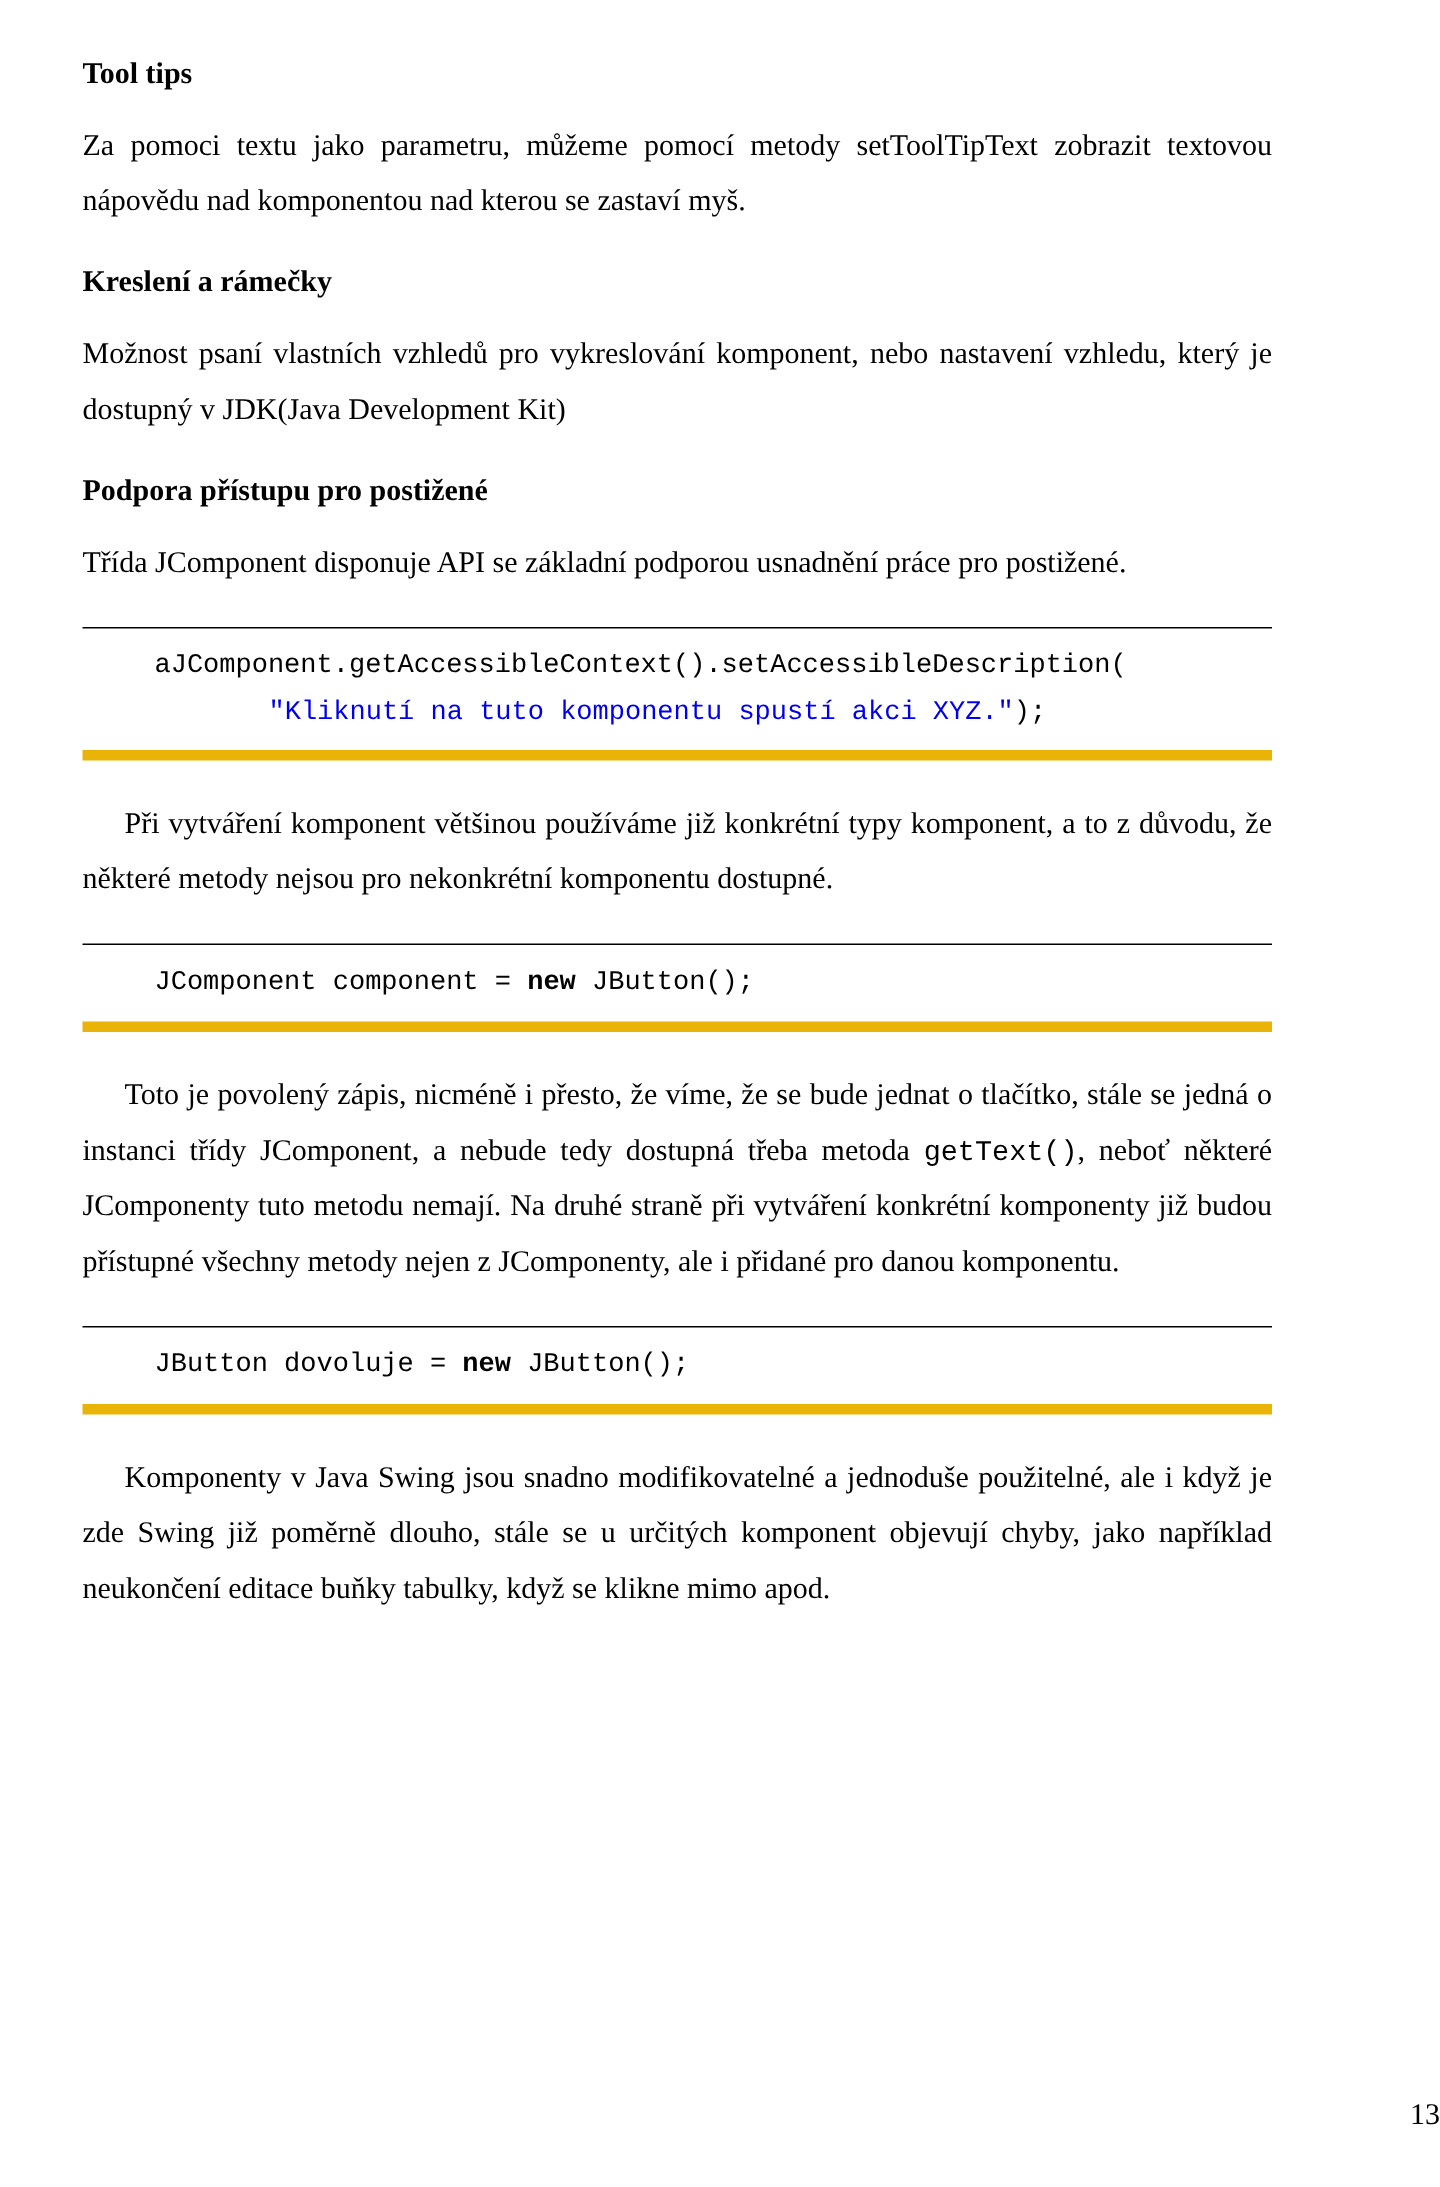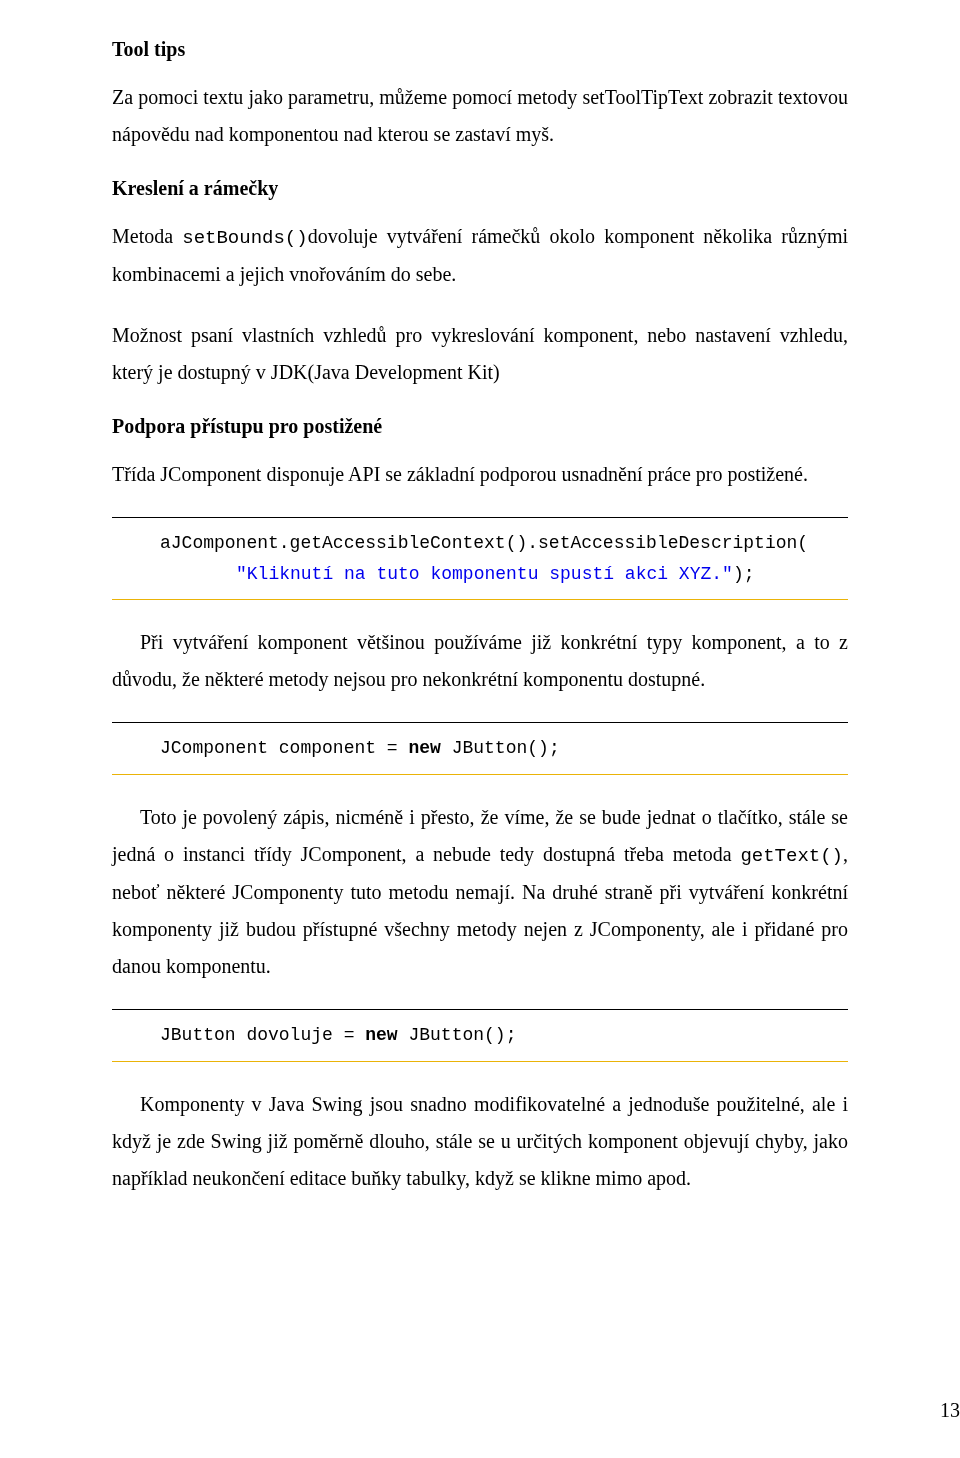--- a/index.html
+++ b/index.html
@@ -6,21 +6,21 @@
     margin: 0;
     padding: 0;
     background: #fff;
     font-family: "Georgia", "Times New Roman", serif;
     color: #000;
   }
   .page {
     width: 960px;
     min-height: 1458px;
     margin: 0 auto;
-    padding: 38px 112px 40px 112px;
+    padding: 38px 112px 40px 55px;
     box-sizing: border-box;
     position: relative;
   }
   .section-heading {
     font-weight: bold;
     font-size: 20px;
     margin: 0 0 18px 0;
   }
   .para {
     font-size: 20px;
@@ -30,21 +30,21 @@
   }
   .para-indent {
     text-indent: 28px;
   }
   .tt {
     font-family: "Courier New", monospace;
     font-size: 19px;
   }
   .code-block {
     border-top: 1px solid #000;
-    border-bottom: 1px solid #eab308;
+    border-bottom: 7px solid #eab308;
     padding: 10px 0 10px 48px;
     margin: 4px 0 24px 0;
     font-family: "Courier New", monospace;
     font-size: 18px;
     line-height: 1.7;
   }
   .code-line {
     white-space: pre;
   }
   .code-indent {
@@ -63,23 +63,20 @@
 </style>
 </head>
 <body>
 
 <div class="page">
 
   <div class="section-heading">Tool tips</div>
   <p class="para">Za pomoci textu jako parametru, můžeme pomocí metody setToolTipText zobrazit textovou nápovědu nad komponentou nad kterou se zastaví myš.</p>
 
   <div class="section-heading">Kreslení a rámečky</div>
-  <p class="para">
-    <span>Metoda </span><span class="tt">setBounds()</span><span>dovoluje vytváření rámečků okolo komponent několika různými kombinacemi a jejich vnořováním do sebe.</span>
-  </p>
 
   <p class="para">Možnost psaní vlastních vzhledů pro vykreslování komponent, nebo nastavení vzhledu, který je dostupný v JDK(Java Development Kit)</p>
 
   <div class="section-heading">Podpora přístupu pro postižené</div>
   <p class="para">Třída JComponent disponuje API se základní podporou usnadnění práce pro postižené.</p>
 
   <div class="code-block">
     <div class="code-line">aJComponent.getAccessibleContext().setAccessibleDescription(</div>
     <div class="code-line code-indent"><span class="str-blue">"Kliknutí na tuto komponentu spustí akci XYZ."</span><span>);</span></div>
   </div>

